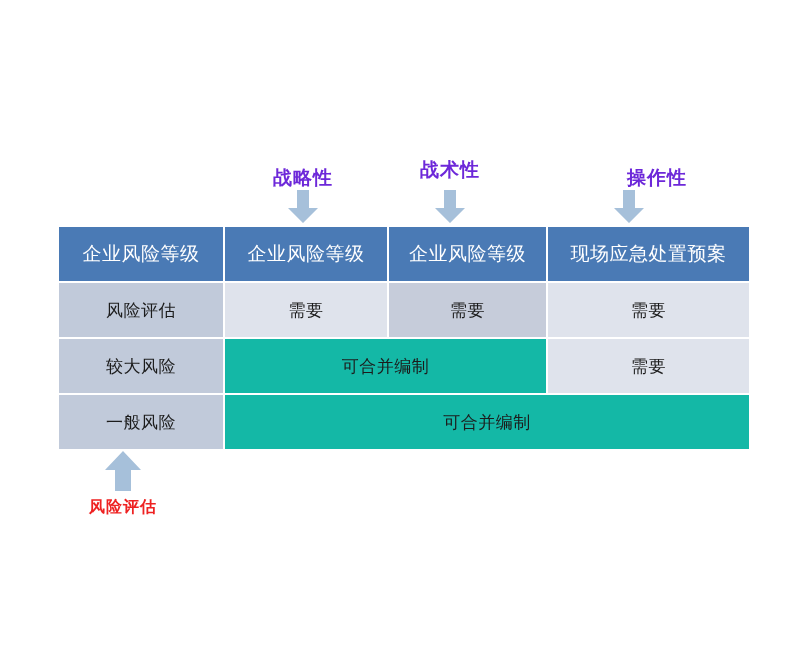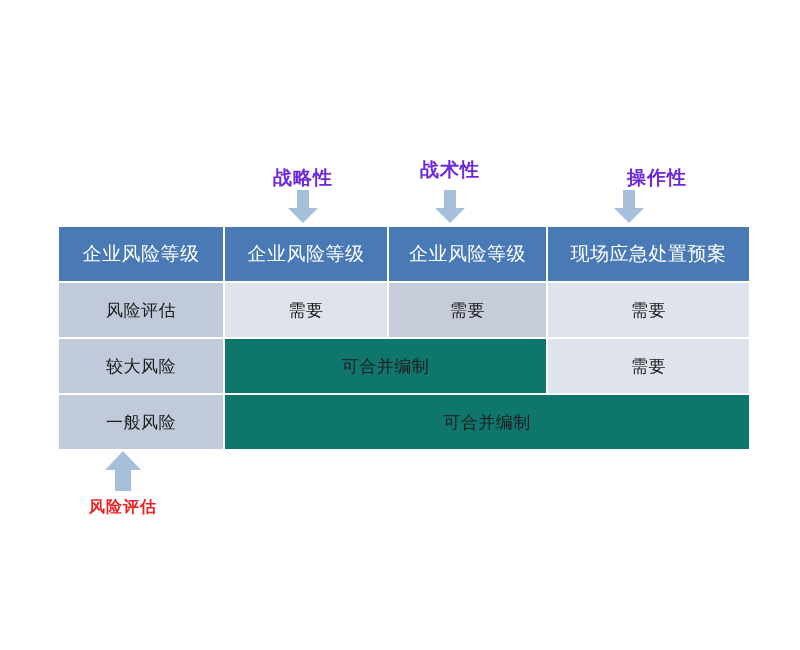--- a/index.html
+++ b/index.html
@@ -98,21 +98,21 @@
     font-family: "Liberation Sans", "DejaVu Sans", sans-serif;
     font-size: 17px;
     font-weight: 400;
     color: #1c1c1c;
     letter-spacing: 0.5px;
     white-space: nowrap;
   }
 
   td.rowhead  { background: #c1cada; }
   td.cell     { background: #dfe3ec; }
-  td.cell-alt { background: #0f766e; }
+  td.cell-alt { background: #14b8a6; }
   td.cell-hl  { background: #c6ccda; }
 
   
   #risk-assess-label {
     position: absolute;
     left: 123px;
     top: 497px;
     transform: translateX(-50%);
     font-family: Liberation Mono, monospace;
     font-size: 16px;

